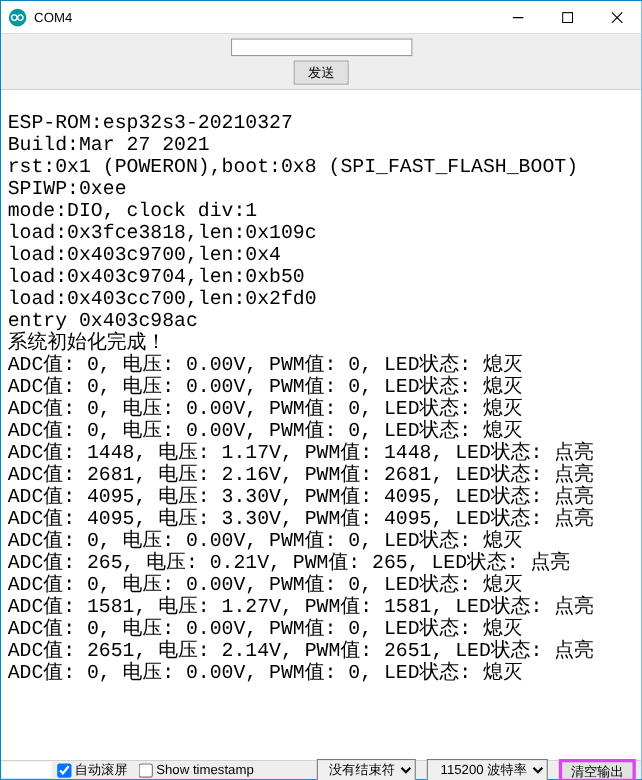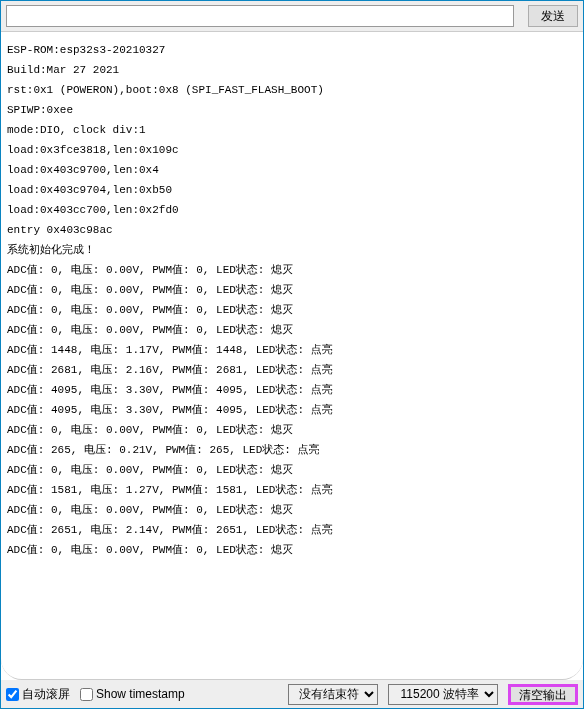--- a/index.html
+++ b/index.html
@@ -52,59 +52,60 @@
       font-size: 12px;
       color: #000;
       cursor: default;
     }
     .toolbar {
       background: #eee;
       padding: 4px 5px;
       display: flex;
       align-items: center;
       border-bottom: 1px solid #ccc;
-      gap: 14px;
+      gap: 4px;
+      flex-direction: column;
     }
     .send-input {
       flex: 1;
       height: 22px;
       border: 1px solid #999;
       font-size: 12px;
       padding: 0 4px;
       background: #fff;
     }
     .send-btn {
       height: 22px;
       padding: 0 12px;
       font-size: 12px;
       background: #e1e1e1;
       border: 1px solid #adadad;
       cursor: default;
     }
     .console {
       flex: 1;
       background: #fff;
-      padding: 8px 6px;
+      padding: 20px 6px;
       overflow-y: auto;
       font-family: "NSimSun", "SimSun", "Courier New", monospace;
-      font-size: 11px;
+      font-size: 18px;
       line-height: 20px;
       color: #000;
       white-space: pre;
       border-bottom: 1px solid #ccc;
-      border-radius: 21px;
     }
     .statusbar {
-      height: 28px;
+      height: 16px;
       background: #eee;
       display: flex;
       align-items: center;
       padding: 0 5px;
       gap: 10px;
       font-size: 12px;
+      margin-left: 46px;
     }
     .chk-wrap {
       display: flex;
       align-items: center;
       gap: 3px;
     }
     .chk-wrap input { width: 13px; height: 13px; }
     .spacer { flex: 1; }
     .dropdown {
       height: 21px;
@@ -123,20 +124,47 @@
       background: #e1e1e1;
       border: 3px solid #d946ef;
       cursor: default;
     }
   </style>
 </head>
 <body>
 
 <div class="window">
 
+  <div class="titlebar">
+    <span class="titlebar-icon">
+      <svg width="18" height="18" viewBox="0 0 18 18">
+        <circle cx="9" cy="9" r="8" fill="#00979d"></circle>
+        <path d="M3.5 9 a2.5 2.5 0 1 1 5 0 a2.5 2.5 0 1 1 -5 0 M9 9 a2.5 2.5 0 1 0 5 0 a2.5 2.5 0 1 0 -5 0" fill="none" stroke="#fff" stroke-width="1.3"></path>
+      </svg>
+    </span>
+    <span class="titlebar-title">COM4</span>
+    <div class="win-controls">
+      <div class="win-btn">
+        <svg width="10" height="10" viewBox="0 0 10 10">
+            <line x1="0" y1="5" x2="10" y2="5" stroke="#000" stroke-width="1"></line>
+          </svg>
+      </div>
+      <div class="win-btn">
+        <svg width="10" height="10" viewBox="0 0 10 10">
+            <rect x="0.5" y="0.5" width="9" height="9" fill="none" stroke="#000" stroke-width="1"></rect>
+          </svg>
+      </div>
+      <div class="win-btn close">
+        <svg width="10" height="10" viewBox="0 0 10 10">
+            <line x1="0" y1="0" x2="10" y2="10" stroke="#000" stroke-width="1"></line>
+            <line x1="10" y1="0" x2="0" y2="10" stroke="#000" stroke-width="1"></line>
+          </svg>
+      </div>
+    </div>
+  </div>
 
   <div class="toolbar">
     <input class="send-input" type="text" value="" style="">
     <button class="send-btn">发送</button>
   </div>
 
   <div class="console" id="console">ESP-ROM:esp32s3-20210327
 Build:Mar 27 2021
 rst:0x1 (POWERON),boot:0x8 (SPI_FAST_FLASH_BOOT)
 SPIWP:0xee

